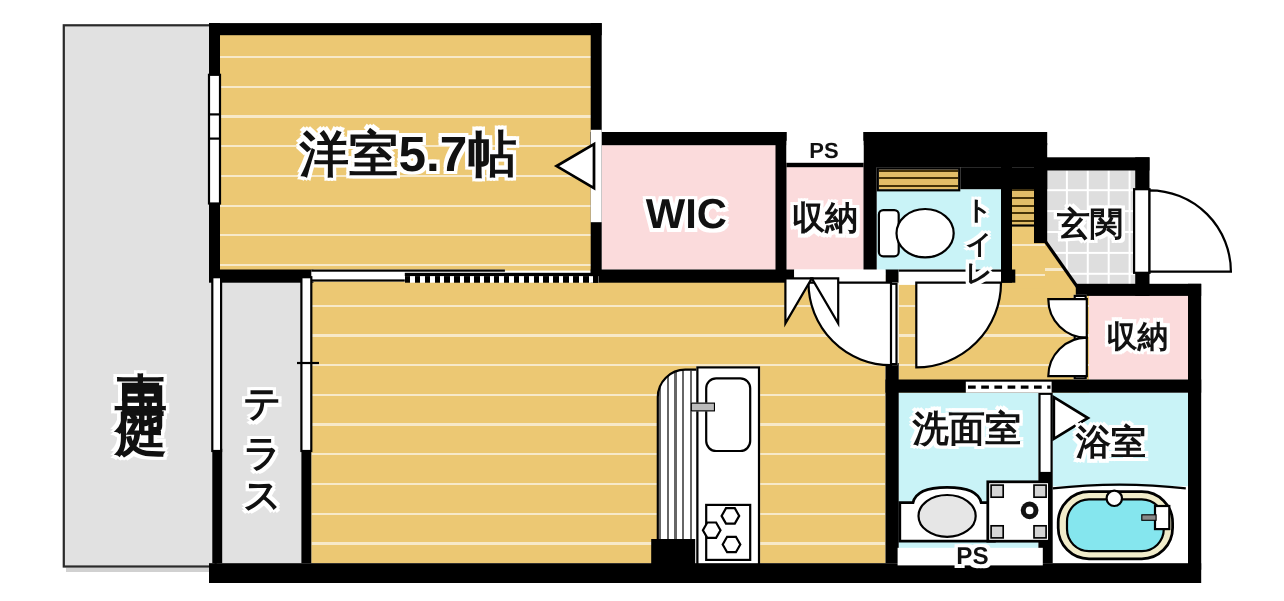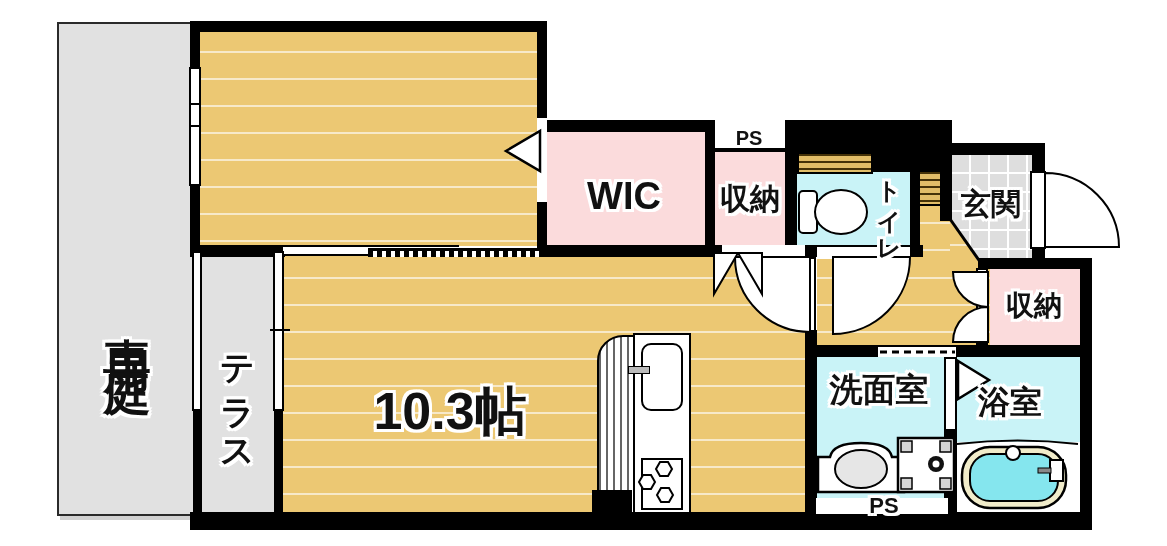--- a/index.html
+++ b/index.html
@@ -157,24 +157,24 @@
     </g>
 
     <g fill="#fff" stroke="#000" stroke-width="2">
       <polygon points="672,469 668,476 660,476 656,469 660,462 668,462"></polygon>
       <polygon points="655,482 651,489 643,489 639,482 643,475 651,475"></polygon>
       <polygon points="673,495 669,502 661,502 657,495 661,488 669,488"></polygon>
     </g>
   </svg>
 
   <div class="lbl vert" style="left:127px;top:320px;font-size:48px;letter-spacing:14px;">専用庭</div>
+  <div class="lbl" style="left:371px;top:140px;font-size:45px;">洋室5.7帖</div>
   <div class="lbl" style="left:624px;top:196px;font-size:38px;">WIC</div>
   <div class="lbl" style="left:749px;top:138px;font-size:20px;">PS</div>
   <div class="lbl" style="left:750px;top:199px;font-size:30px;">収納</div>
   <div class="lbl vert" style="left:889px;top:208px;font-size:24px;letter-spacing:2px;">トイレ</div>
   <div class="lbl" style="left:991px;top:204px;font-size:30px;">玄関</div>
   <div class="lbl" style="left:1034px;top:306px;font-size:28px;">収納</div>
   <div class="lbl vert" style="left:238px;top:396px;font-size:34px;letter-spacing:4px;">テラス</div>
-  <div class="lbl" style="left:450px;top:412px;font-size:52px;">10.3帖</div>
   <div class="lbl" style="left:879px;top:390px;font-size:33px;">洗面室</div>
   <div class="lbl" style="left:1010px;top:403px;font-size:32px;">浴室</div>
   <div class="lbl" style="left:884px;top:506px;font-size:22px;">PS</div>
 </div>
 
 </body></html>

